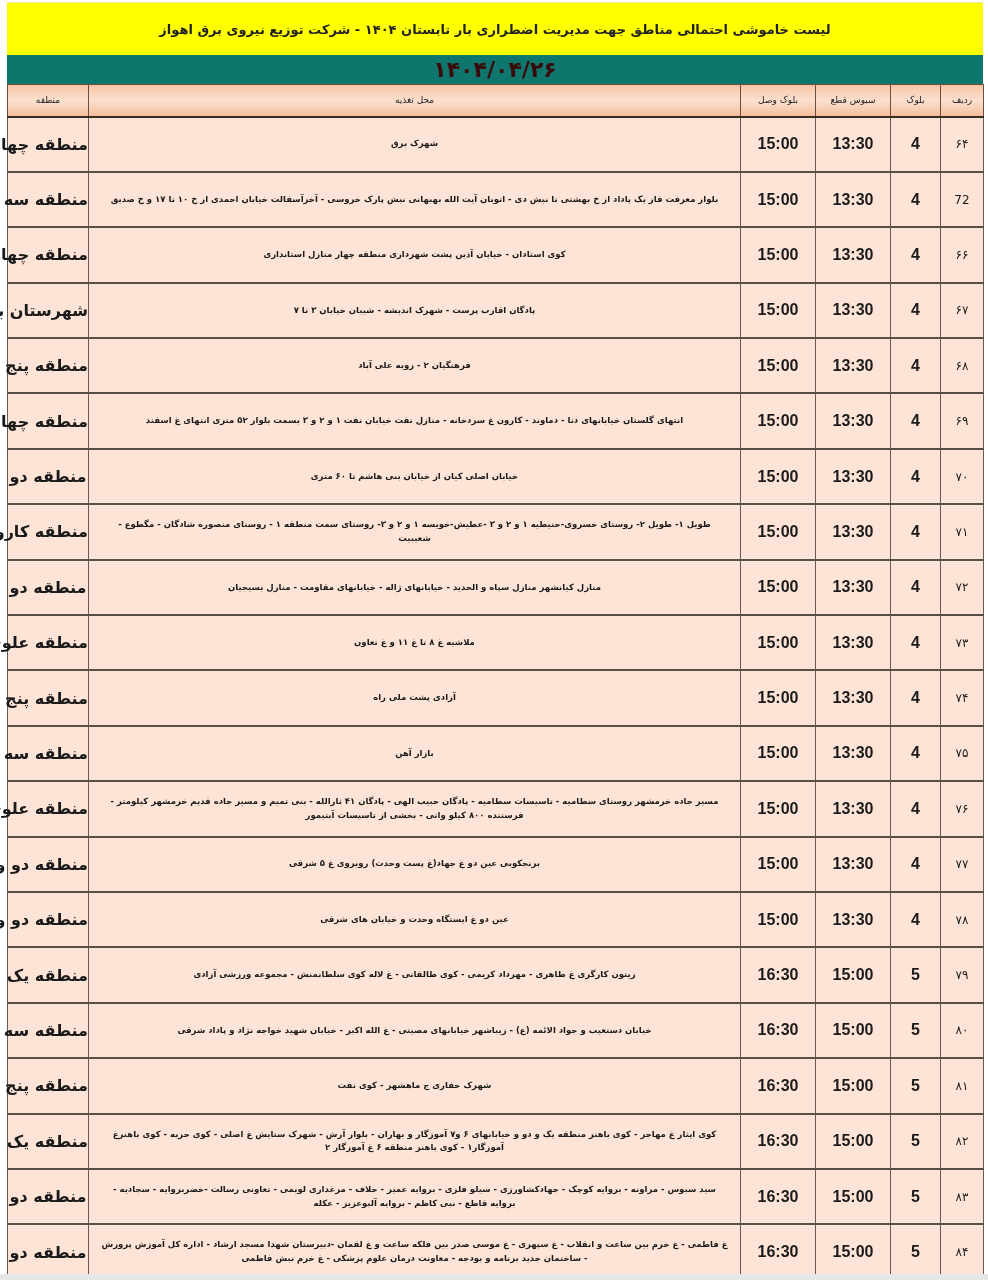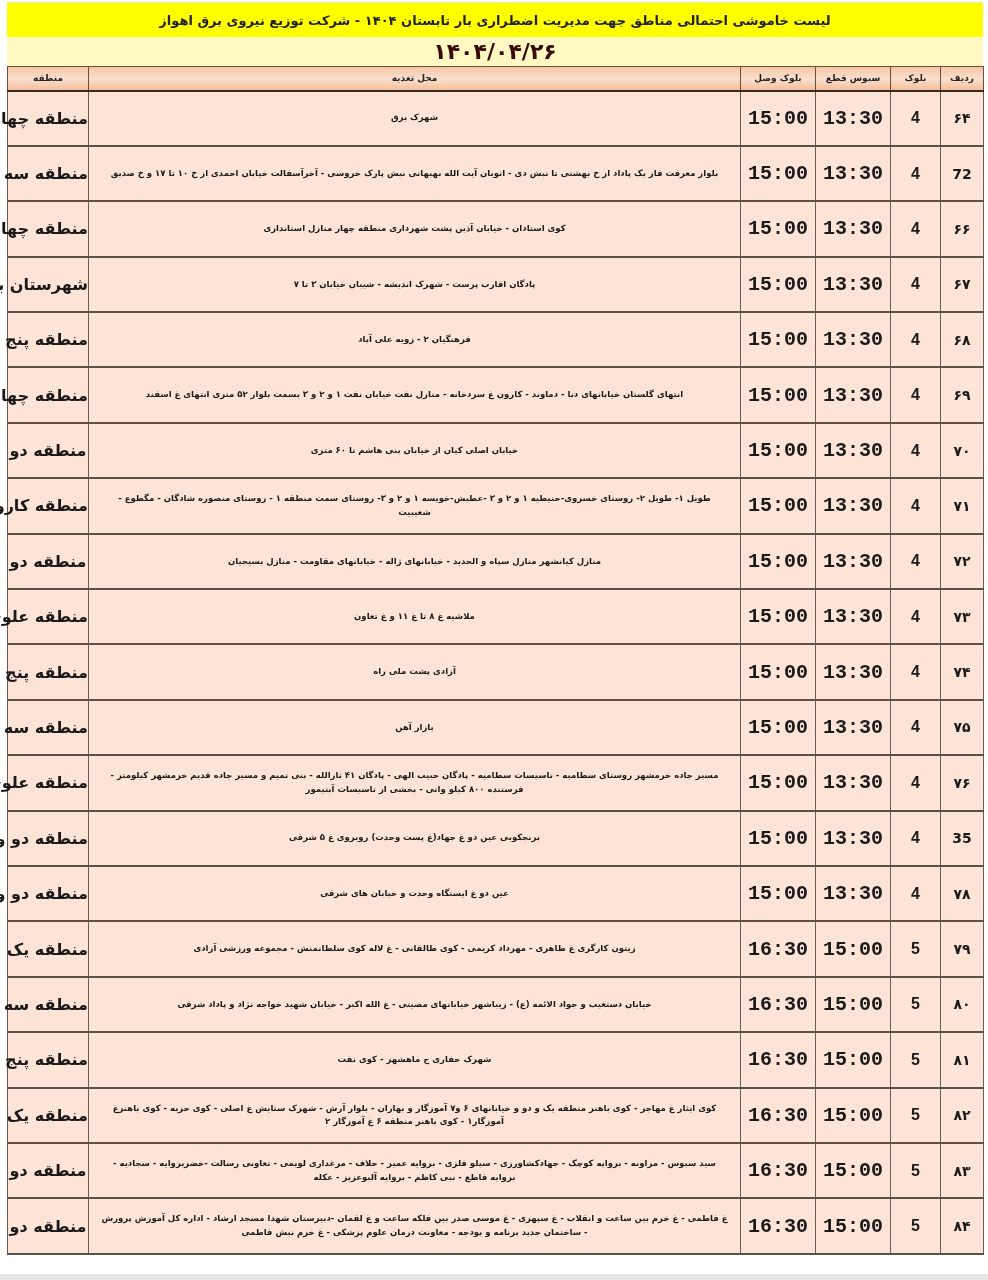--- a/index.html
+++ b/index.html
@@ -1,41 +1,41 @@
 <!DOCTYPE html>
 <html lang="fa"><head>
 <meta charset="utf-8">
 <style>
   * { box-sizing: border-box; margin: 0; padding: 0; }
   html, body { width: 988px; height: 1280px; background: #ffffff; overflow: hidden; }
   body { font-family: "DejaVu Sans", sans-serif; position: relative; }
   .sheet { position: absolute; left: 7px; top: 2px; width: 976px; }
   .title-bar {
-    height: 35px; background: #ffff00; display: flex; align-items: center; justify-content: center;
+    height: 53px; background: #ffff00; display: flex; align-items: center; justify-content: center;
     direction: rtl; font-weight: bold; font-size: 13px; color: #222;
     border-top: 1px solid #e8e8a0;
   }
   .date-bar {
-    height: 29px; background: #fef9c3; display: flex; align-items: center; justify-content: center;
+    height: 29px; background: #0f766e; display: flex; align-items: center; justify-content: center;
     font-weight: bold; font-size: 22px; color: #3a0a0a; letter-spacing: 1px; text-align: center;
   }
   table { width: 976px; border-collapse: collapse; table-layout: fixed; direction: rtl; }
   th {
-    height: 24px; font-size: 9px; font-weight: bold; color: #222;
+    height: 32px; font-size: 9px; font-weight: normal; color: #222;
     background: linear-gradient(to bottom, #f6c6a6, #fbe0cf 50%, #f4bc98);
     border: 1px solid #6a5040; border-bottom: 2px solid #3a2a20;
   }
   td {
     background: #fde4d6; border: 1px solid #6a5a50; border-bottom: 2px solid #5a5048;
     text-align: center; vertical-align: middle; color: #1a1a1a;
   }
   tbody tr { height: 55.4px; }
-  td.num { font-size: 14px; font-weight: bold; }
+  td.num { font-size: 12px; font-weight: normal; }
   td.block { font-family: "Liberation Sans", sans-serif; font-weight: bold; font-size: 16px; }
-  td.time { font-family: Liberation Mono, monospace; font-weight: bold; font-size: 20px; }
+  td.time { font-family: Liberation Sans, sans-serif; font-weight: bold; font-size: 16px; }
   td.loc { font-size: 8.5px; font-weight: bold; padding: 0 12px; line-height: 1.6; }
   td.region { font-size: 16px; font-weight: bold; white-space: nowrap; }
   .bottom-strip { position: absolute; left: 0; top: 1274px; width: 988px; height: 6px; background: #e6e6e6; }
 </style>
 </head>
 <body>
 
 <div class="sheet">
   <div class="title-bar">لیست خاموشی احتمالی مناطق جهت مدیریت اضطراری بار تابستان ۱۴۰۴ - شرکت توزیع نیروی برق اهواز</div>
   <div class="date-bar">۱۴۰۴/۰۴/۲۶</div>
@@ -171,21 +171,21 @@
   <tr>
     <td class="num">۷۶</td>
     <td class="block">4</td>
     <td class="time">13:30</td>
     <td class="time">15:00</td>
     <td class="loc">مسیر جاده خرمشهر روستای سطامیه - تاسیسات سطامیه - پادگان حبیب الهی - پادگان ۴۱ ثارالله - بنی تمیم و مسیر جاده قدیم خرمشهر کیلومتر - فرستنده ۸۰۰ کیلو واتی - بخشی از تاسیسات آبتیمور</td>
     <td class="region">منطقه علوی</td>
   </tr>
 
   <tr>
-    <td class="num">35</td>
+    <td class="num">۷۷</td>
     <td class="block">4</td>
     <td class="time">13:30</td>
     <td class="time">15:00</td>
     <td class="loc">برنجکوبی عین دو غ جهاد(غ پست وحدت) روبروی غ ۵ شرقی</td>
     <td class="region">منطقه دو و علوی</td>
   </tr>
 
   <tr>
     <td class="num">۷۸</td>
     <td class="block">4</td>

